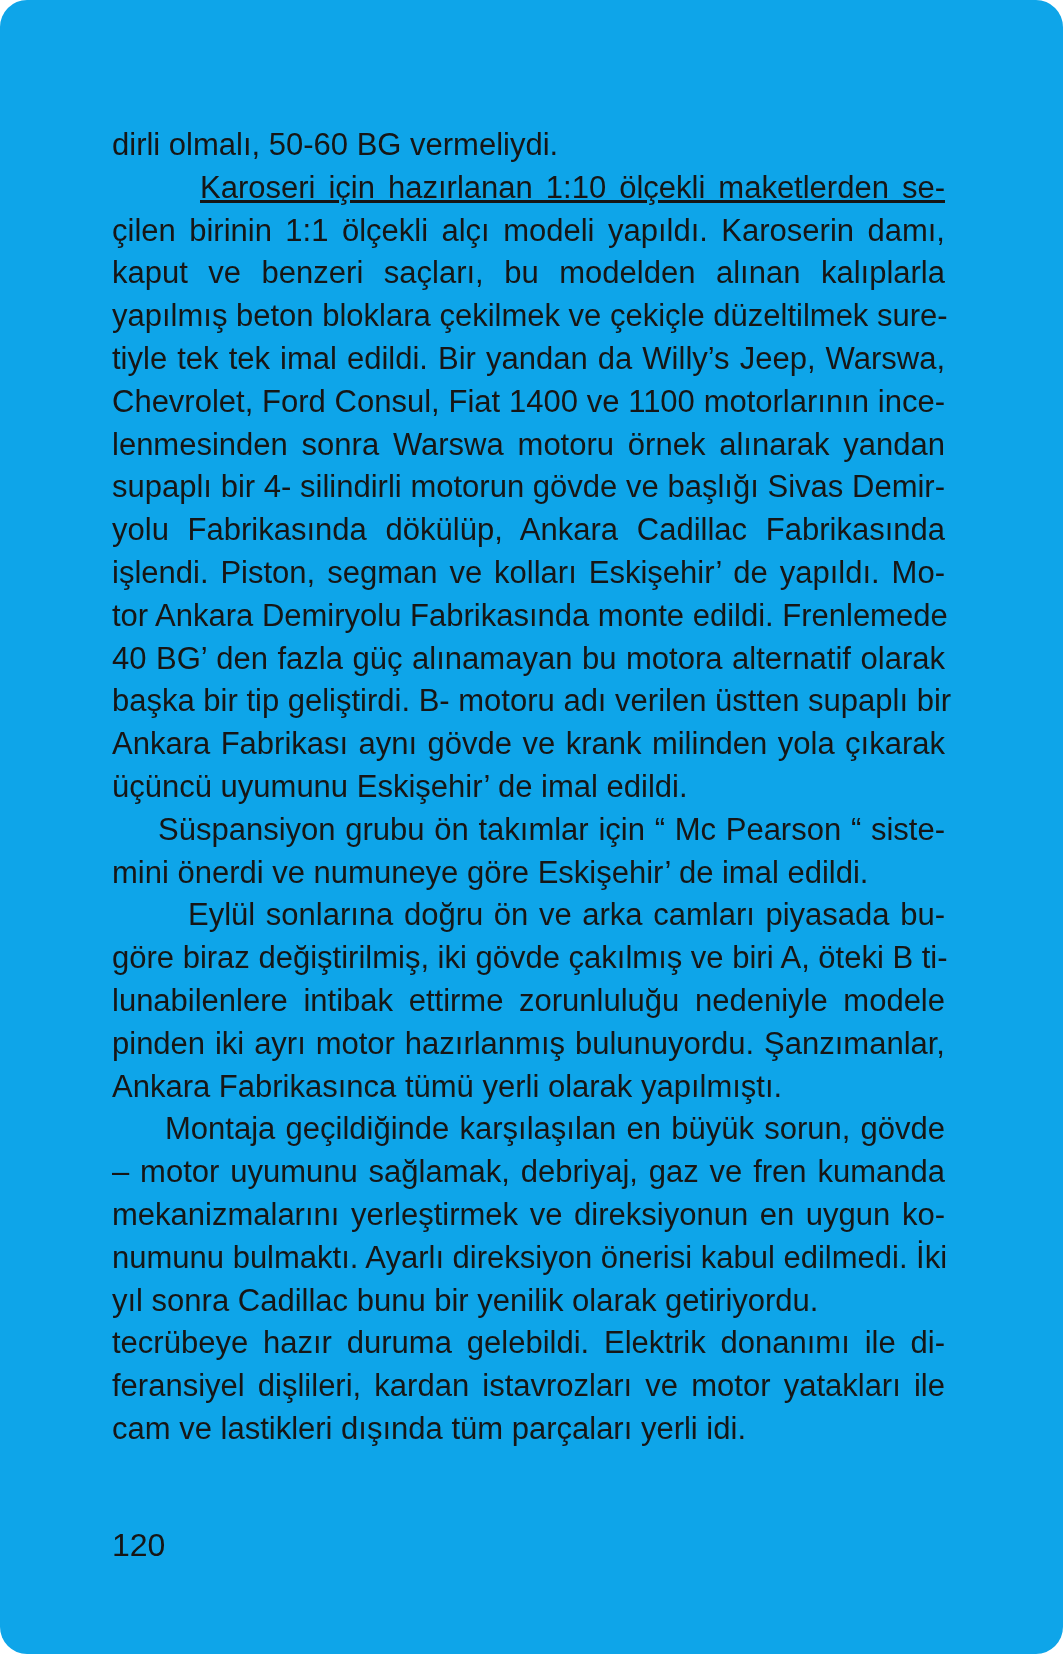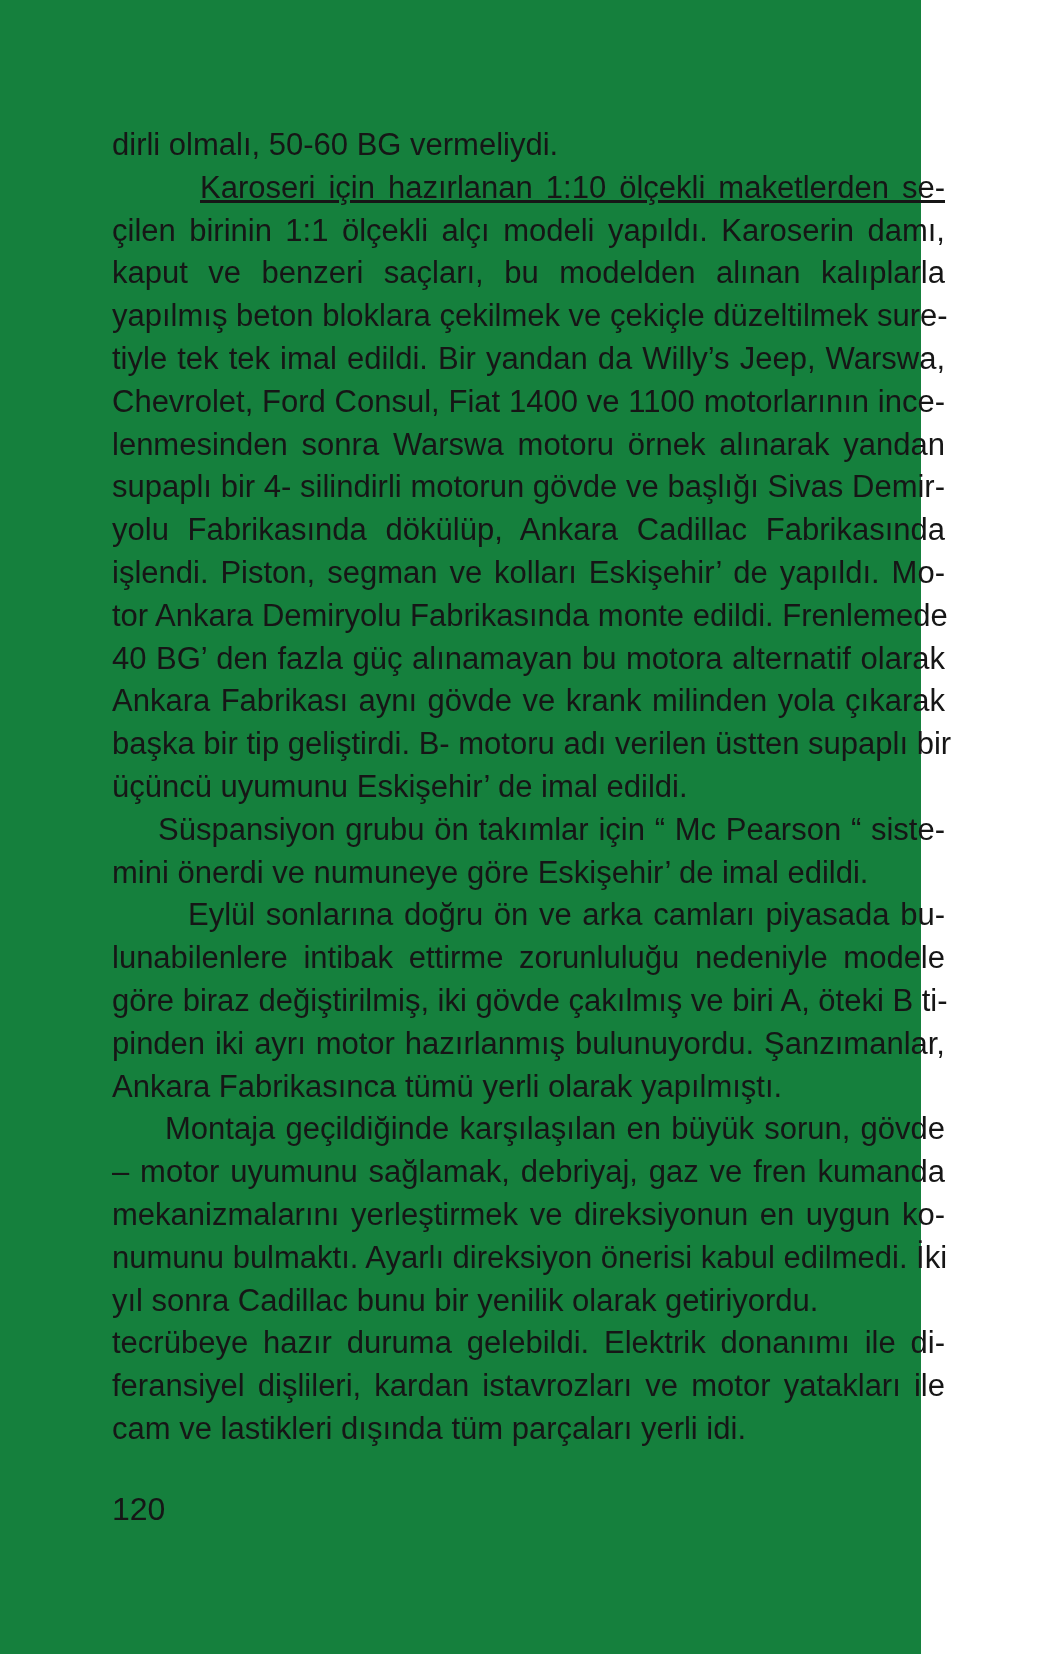--- a/index.html
+++ b/index.html
@@ -5,23 +5,24 @@
   * { margin: 0; padding: 0; box-sizing: border-box; }
   html, body {
     width: 1063px;
     height: 1654px;
     background: #ffffff;
     font-family: "Liberation Sans", "DejaVu Sans", sans-serif;
     overflow: hidden;
   }
   .page {
     position: relative;
-    width: 921px;
+    width: 1063px;
     height: 1654px;
-    background: #15803d;
+    background: #0ea5e9;
+    border-radius: 27px;
   }
   .text-block {
     position: absolute;
     left: 112px;
     top: 124px;
     width: 833px;
     color: #161616;
   }
   .line {
     font-size: 31px;
@@ -37,21 +38,21 @@
     -moz-text-align-last: left;
   }
   
   .indent-xl { padding-left: 88px; text-decoration: underline; }
   .indent-lg { padding-left: 76px; }
   .indent-md { padding-left: 53px; }
   .indent-sm { padding-left: 46px; }
   .page-number {
     position: absolute;
     left: 112px;
-    top: 1488px;
+    top: 1524px;
     font-size: 32px;
     line-height: 42px;
     color: #161616;
   }
 </style>
 </head>
 <body>
 
 <div class="page">
   <div class="text-block">
@@ -66,34 +67,34 @@
       <div class="line">kaput ve benzeri saçları, bu modelden alınan kalıplarla</div>
       <div class="line">yapılmış beton bloklara çekilmek ve çekiçle düzeltilmek sure-</div>
       <div class="line">tiyle tek tek imal edildi. Bir yandan da Willy’s Jeep, Warswa,</div>
       <div class="line">Chevrolet, Ford Consul, Fiat 1400 ve 1100 motorlarının ince-</div>
       <div class="line">lenmesinden sonra Warswa motoru örnek alınarak yandan</div>
       <div class="line">supaplı bir 4- silindirli motorun gövde ve başlığı Sivas Demir-</div>
       <div class="line">yolu Fabrikasında dökülüp, Ankara Cadillac Fabrikasında</div>
       <div class="line">işlendi. Piston, segman ve kolları Eskişehir’ de yapıldı. Mo-</div>
       <div class="line">tor Ankara Demiryolu Fabrikasında monte edildi. Frenlemede</div>
       <div class="line">40 BG’ den fazla güç alınamayan bu motora alternatif olarak</div>
+      <div class="line">başka bir tip geliştirdi. B- motoru adı verilen üstten supaplı bir</div>
       <div class="line">Ankara Fabrikası aynı gövde ve krank milinden yola çıkarak</div>
-      <div class="line">başka bir tip geliştirdi. B- motoru adı verilen üstten supaplı bir</div>
       <div class="line last">üçüncü uyumunu Eskişehir’ de imal edildi.</div>
     </div>
 
     <div class="paragraph">
       <div class="line indent-sm">Süspansiyon grubu ön takımlar için “ Mc Pearson “ siste-</div>
       <div class="line last">mini önerdi ve numuneye göre Eskişehir’ de imal edildi.</div>
     </div>
 
     <div class="paragraph">
       <div class="line indent-lg">Eylül sonlarına doğru ön ve arka camları piyasada bu-</div>
+      <div class="line">göre biraz değiştirilmiş, iki gövde çakılmış ve biri A, öteki B ti-</div>
       <div class="line">lunabilenlere intibak ettirme zorunluluğu nedeniyle modele</div>
-      <div class="line">göre biraz değiştirilmiş, iki gövde çakılmış ve biri A, öteki B ti-</div>
       <div class="line">pinden iki ayrı motor hazırlanmış bulunuyordu. Şanzımanlar,</div>
       <div class="line last">Ankara Fabrikasınca tümü yerli olarak yapılmıştı.</div>
     </div>
 
     <div class="paragraph">
       <div class="line indent-md">Montaja geçildiğinde karşılaşılan en büyük sorun, gövde</div>
       <div class="line">– motor uyumunu sağlamak, debriyaj, gaz ve fren kumanda</div>
       <div class="line">mekanizmalarını yerleştirmek ve direksiyonun en uygun ko-</div>
       <div class="line">numunu bulmaktı. Ayarlı direksiyon önerisi kabul edilmedi. İki</div>
       <div class="line last">yıl sonra Cadillac bunu bir yenilik olarak getiriyordu.</div>

